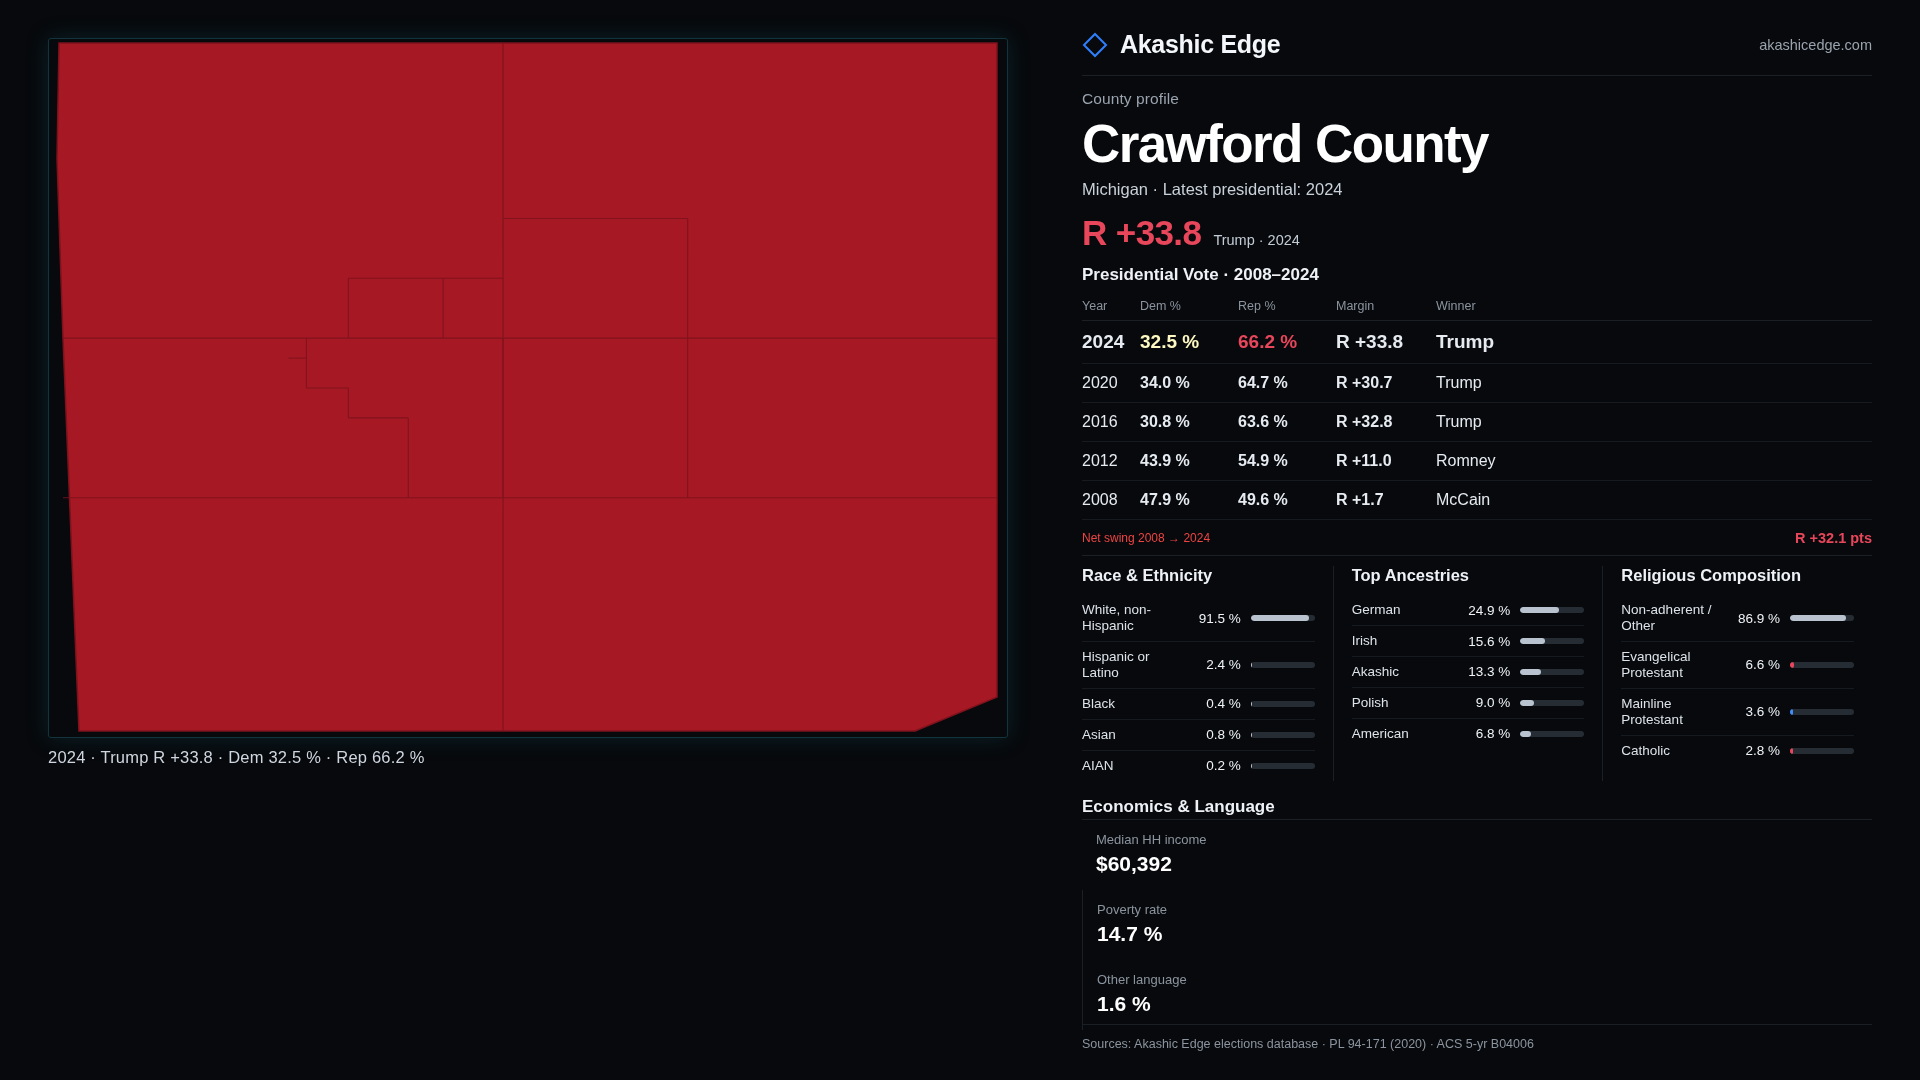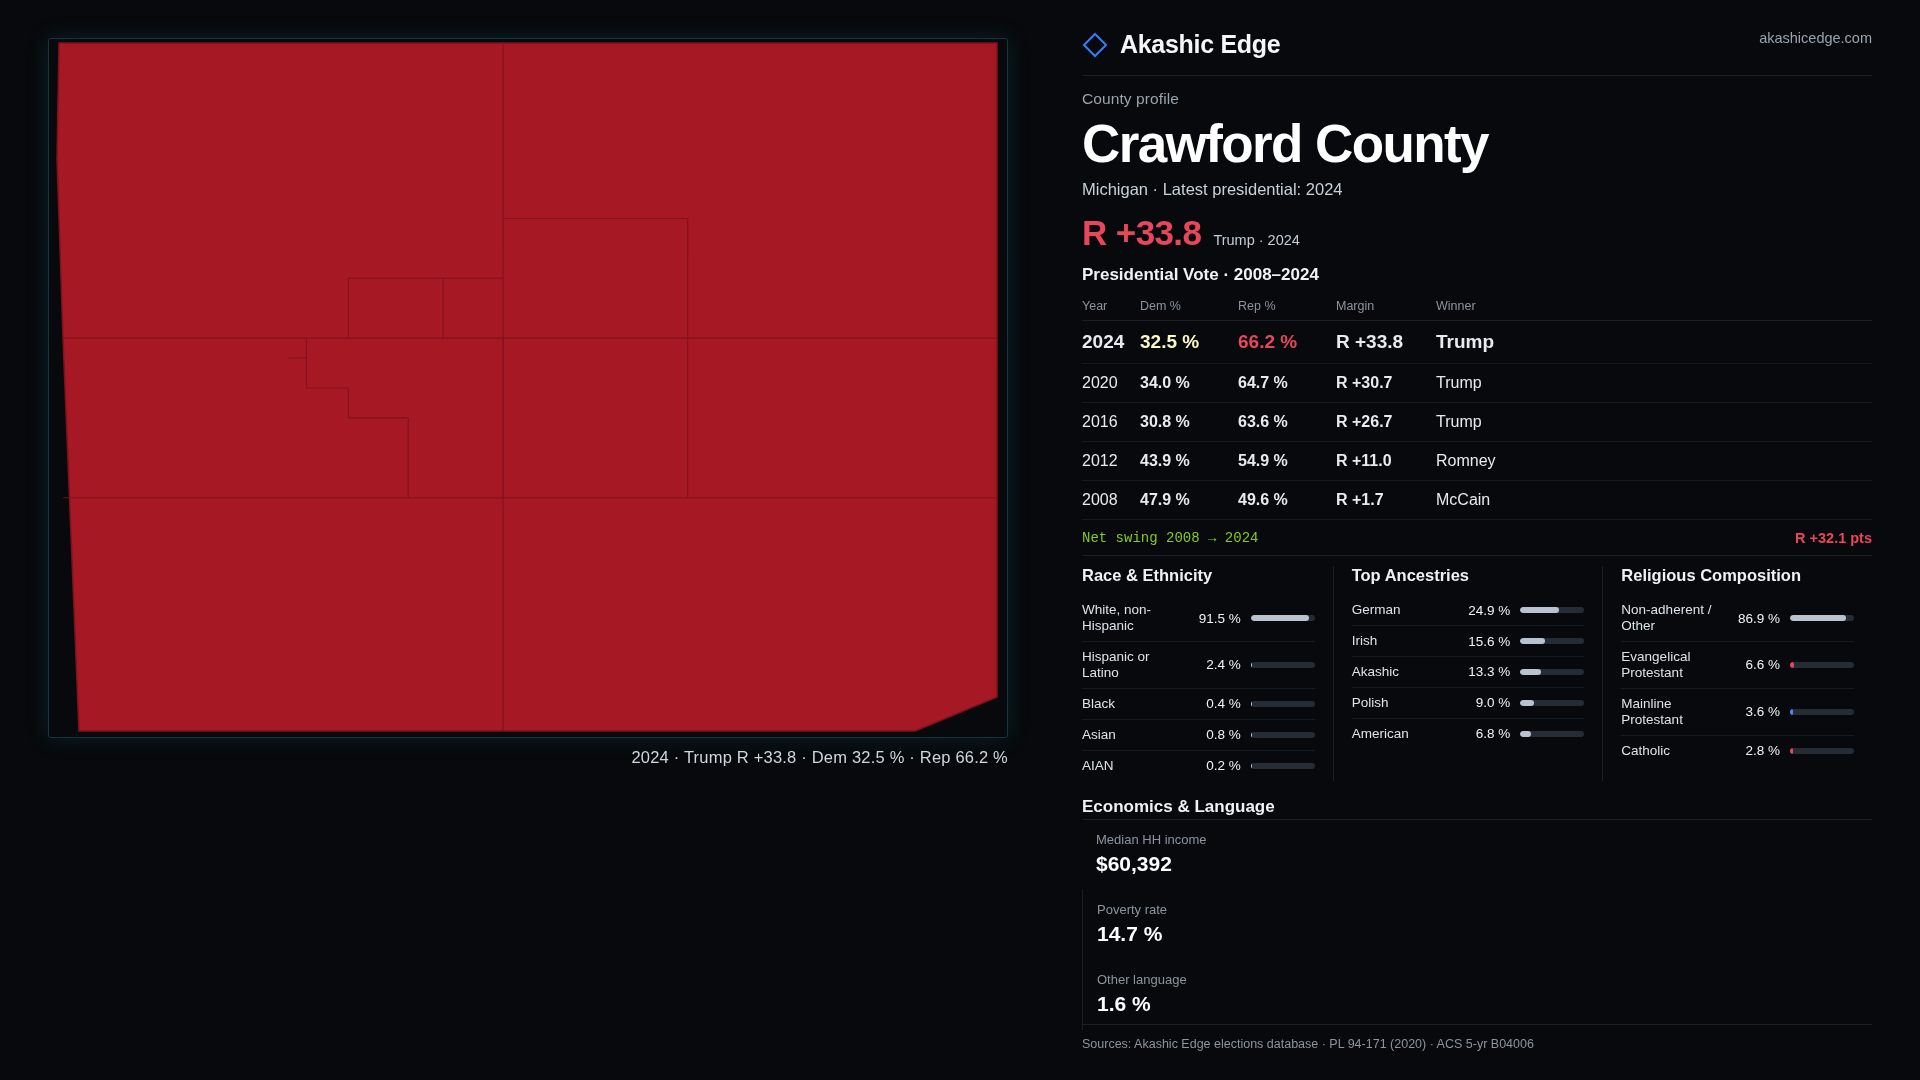--- a/index.html
+++ b/index.html
@@ -26,34 +26,34 @@
     border-radius: 3px;
     background: #07090c;
     overflow: hidden;
     box-shadow: 0 0 22px rgba(20,90,105,0.30);
   }
   .map-svg { position: absolute; inset: 0; width: 100%; height: 100%; display: block; }
   .map-caption {
     position: absolute;
     left: 48px; top: 748px;
     width: 960px;
-    text-align: right;
+    text-align: left;
     font-size: 16.5px;
     color: #cfd6df;
     letter-spacing: .2px;
   }
 
   
   .panel {
     width: 880px; height: 1080px;
     padding: 30px 48px 0 42px;
     position: relative;
   }
   .brandbar {
-    display: flex; justify-content: space-between;
+    display: flex; align-items: center; justify-content: space-between;
     padding-bottom: 16px;
     border-bottom: 1px solid #1b2027;
   }
   .brand-left { display: flex; align-items: center; gap: 12px; }
   .diamond { width: 26px; height: 26px; flex: 0 0 26px; }
   .brand-name { font-size: 25px; font-weight: 700; letter-spacing: -0.3px; color: #f3f6fa; }
   .brand-site { font-size: 14.5px; color: #9aa3ae; }
 
   .kicker { margin-top: 14px; font-size: 15.5px; color: #9aa3ae; letter-spacing: .1px; }
   .county-title {
@@ -82,21 +82,21 @@
   .c-rep  { width: 98px; color: #e8465b; font-weight: 700; }
   .c-mar  { width: 100px; color: #e8465b; font-weight: 700; }
   .c-win  { color: #ffffff; }
   table.votes tr.latest .c-dem { color: #fef9c3; }
   table.votes tr.latest .c-rep { color: #e8465b; }
 
   .swing-row {
     display: flex; justify-content: space-between; align-items: center;
     margin-top: 10px; padding-bottom: 9px; border-bottom: 1px solid #1b2027;
   }
-  .swing-label { font-size: 14px; color: #84cc16; font-family: Liberation Mono, monospace; }
+  .swing-label { font-size: 12px; color: #ef4444; }
   .swing-value { font-size: 14.5px; font-weight: 700; color: #e8465b; }
 
   .cols { display: flex; margin-top: 10px; }
   .col { flex: 1 1 0; padding-right: 18px; }
   .col + .col { border-left: 1px solid #1b2027; padding-left: 18px; }
   .col-title { font-size: 16.5px; font-weight: 700; color: #eef2f7; margin-bottom: 10px; }
 
   .stat { display: flex; align-items: center; padding: 7px 0; border-bottom: 1px solid #161b21; }
   .stat:last-child { border-bottom: none; }
   .stat-label { flex: 1 1 auto; font-size: 13.5px; color: #dde3ea; line-height: 1.18; padding-right: 6px; }
@@ -199,21 +199,21 @@
           <td class="c-year">2020</td>
           <td class="c-dem">34.0 %</td>
           <td class="c-rep">64.7 %</td>
           <td class="c-mar">R +30.7</td>
           <td class="c-win">Trump</td>
         </tr>
         <tr>
           <td class="c-year">2016</td>
           <td class="c-dem">30.8 %</td>
           <td class="c-rep">63.6 %</td>
-          <td class="c-mar">R +26.7</td>
+          <td class="c-mar">R +32.8</td>
           <td class="c-win">Trump</td>
         </tr>
         <tr>
           <td class="c-year">2012</td>
           <td class="c-dem">43.9 %</td>
           <td class="c-rep">54.9 %</td>
           <td class="c-mar">R +11.0</td>
           <td class="c-win">Romney</td>
         </tr>
         <tr>

